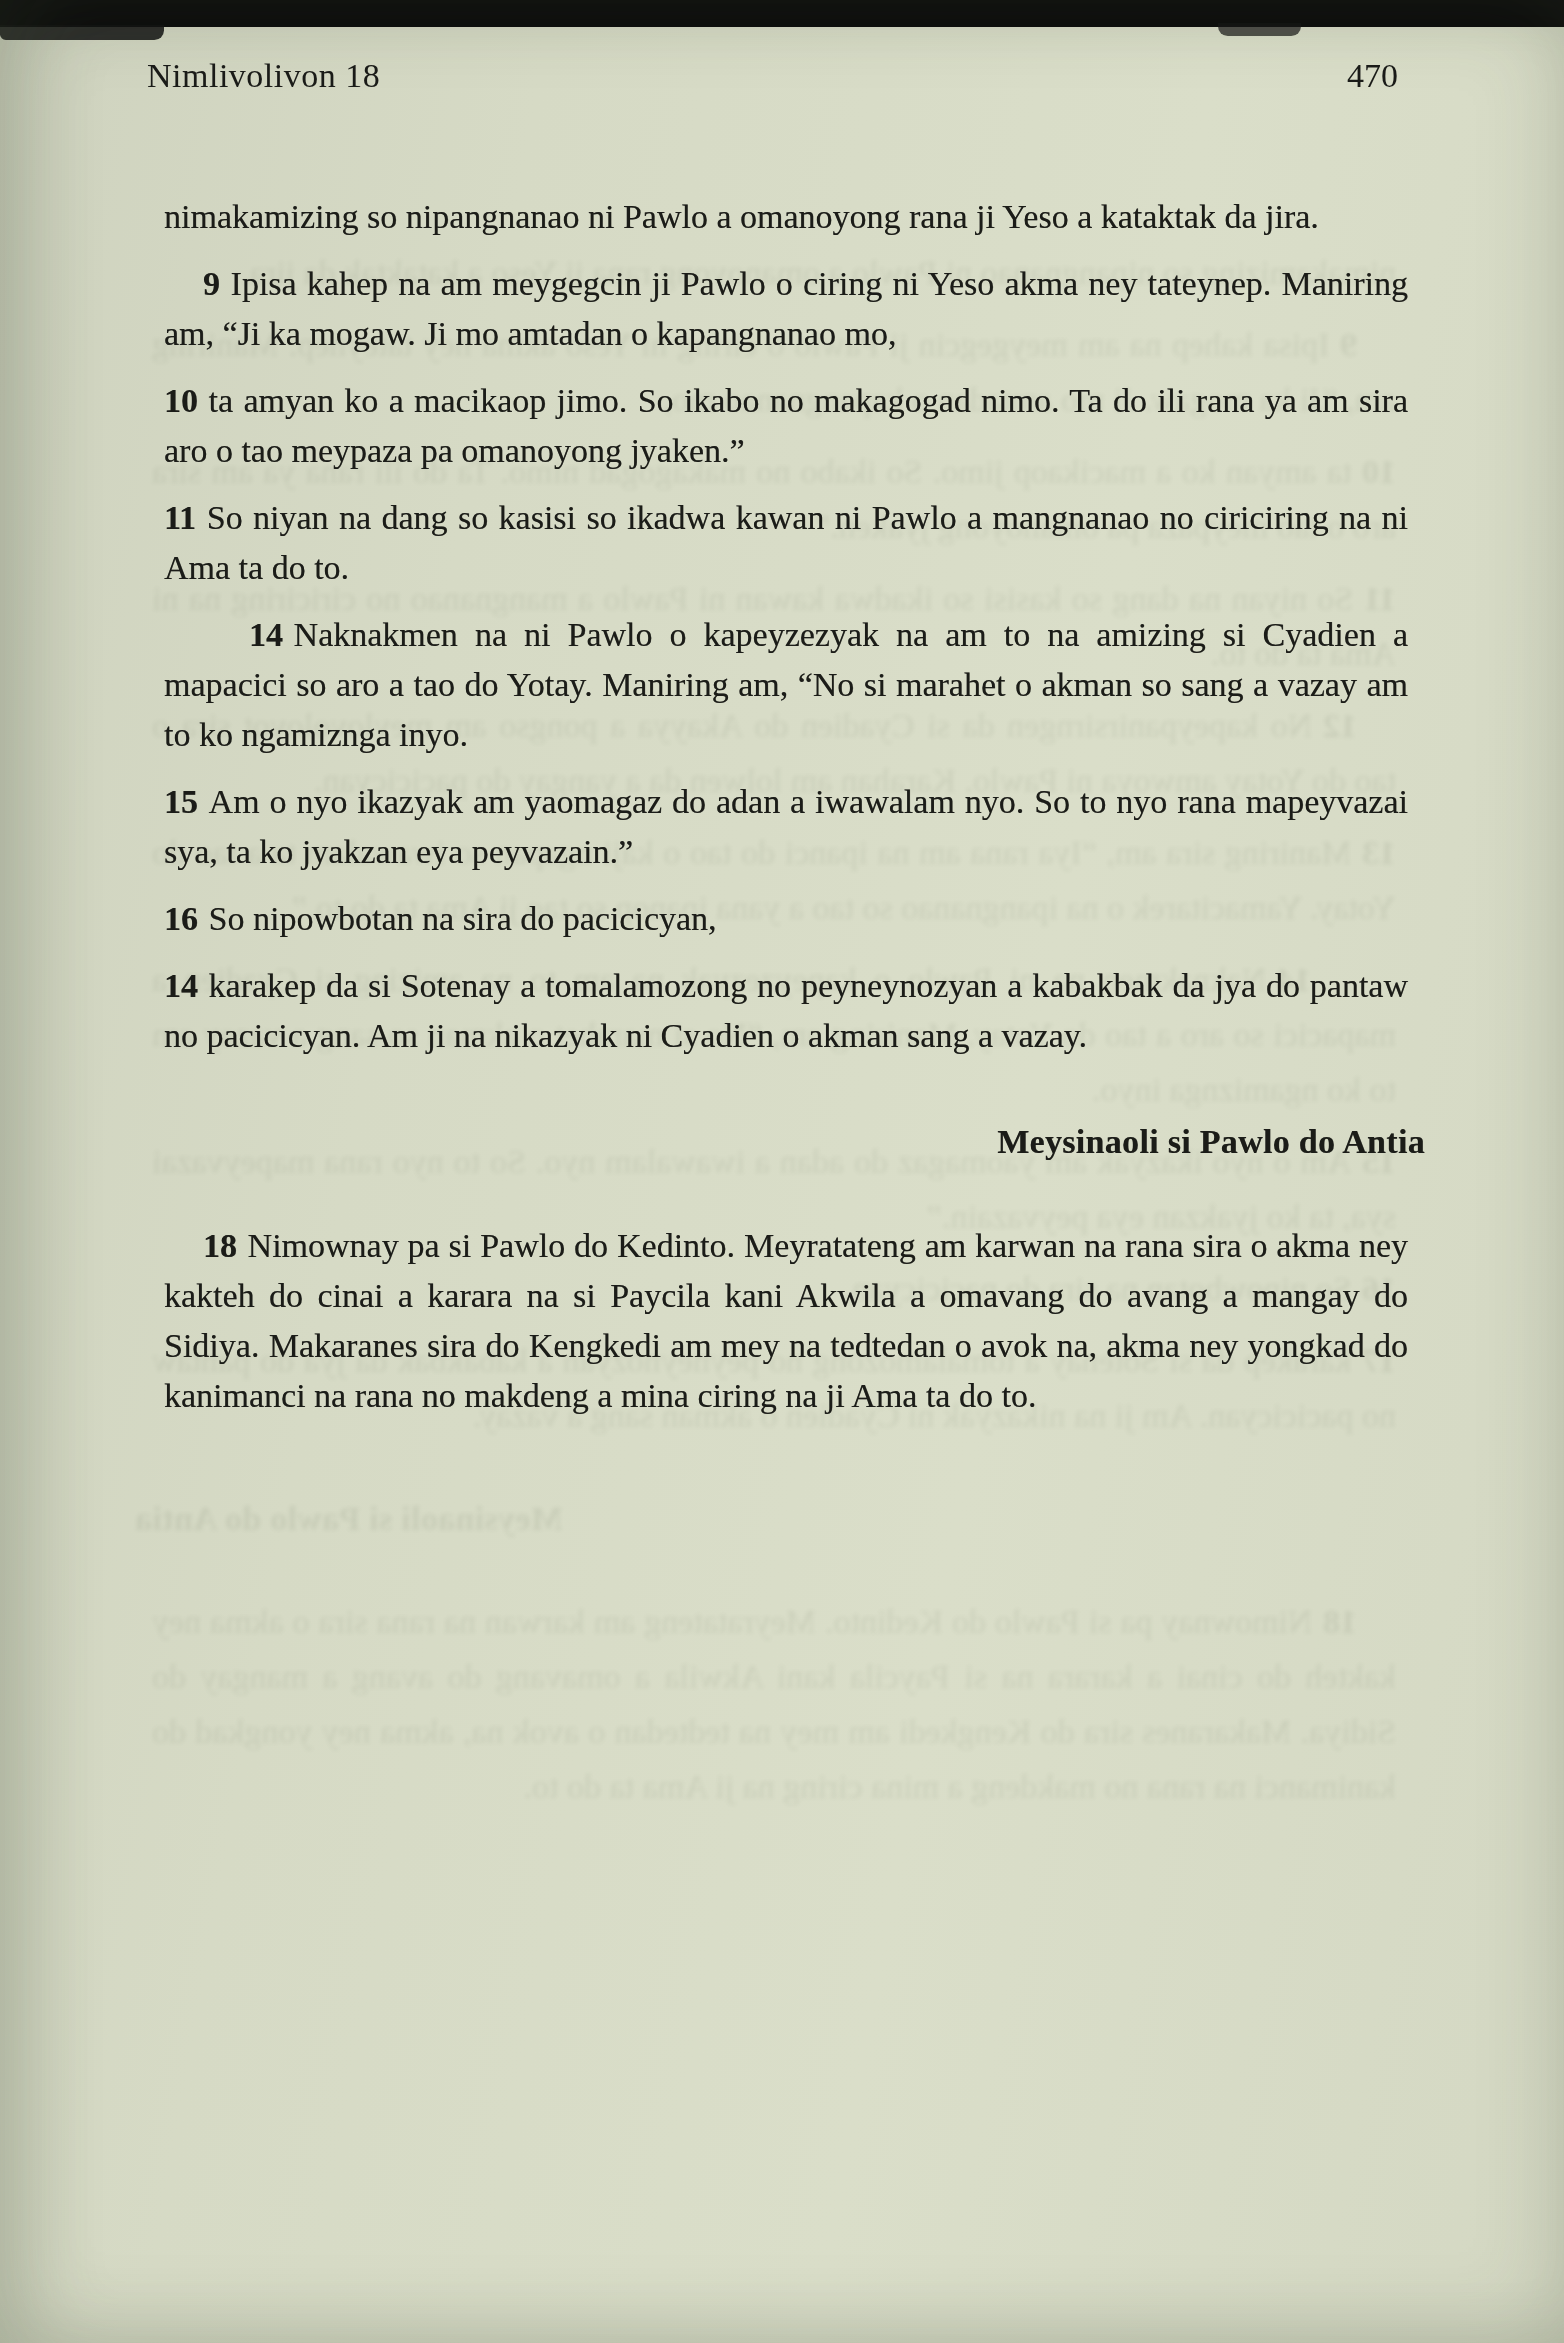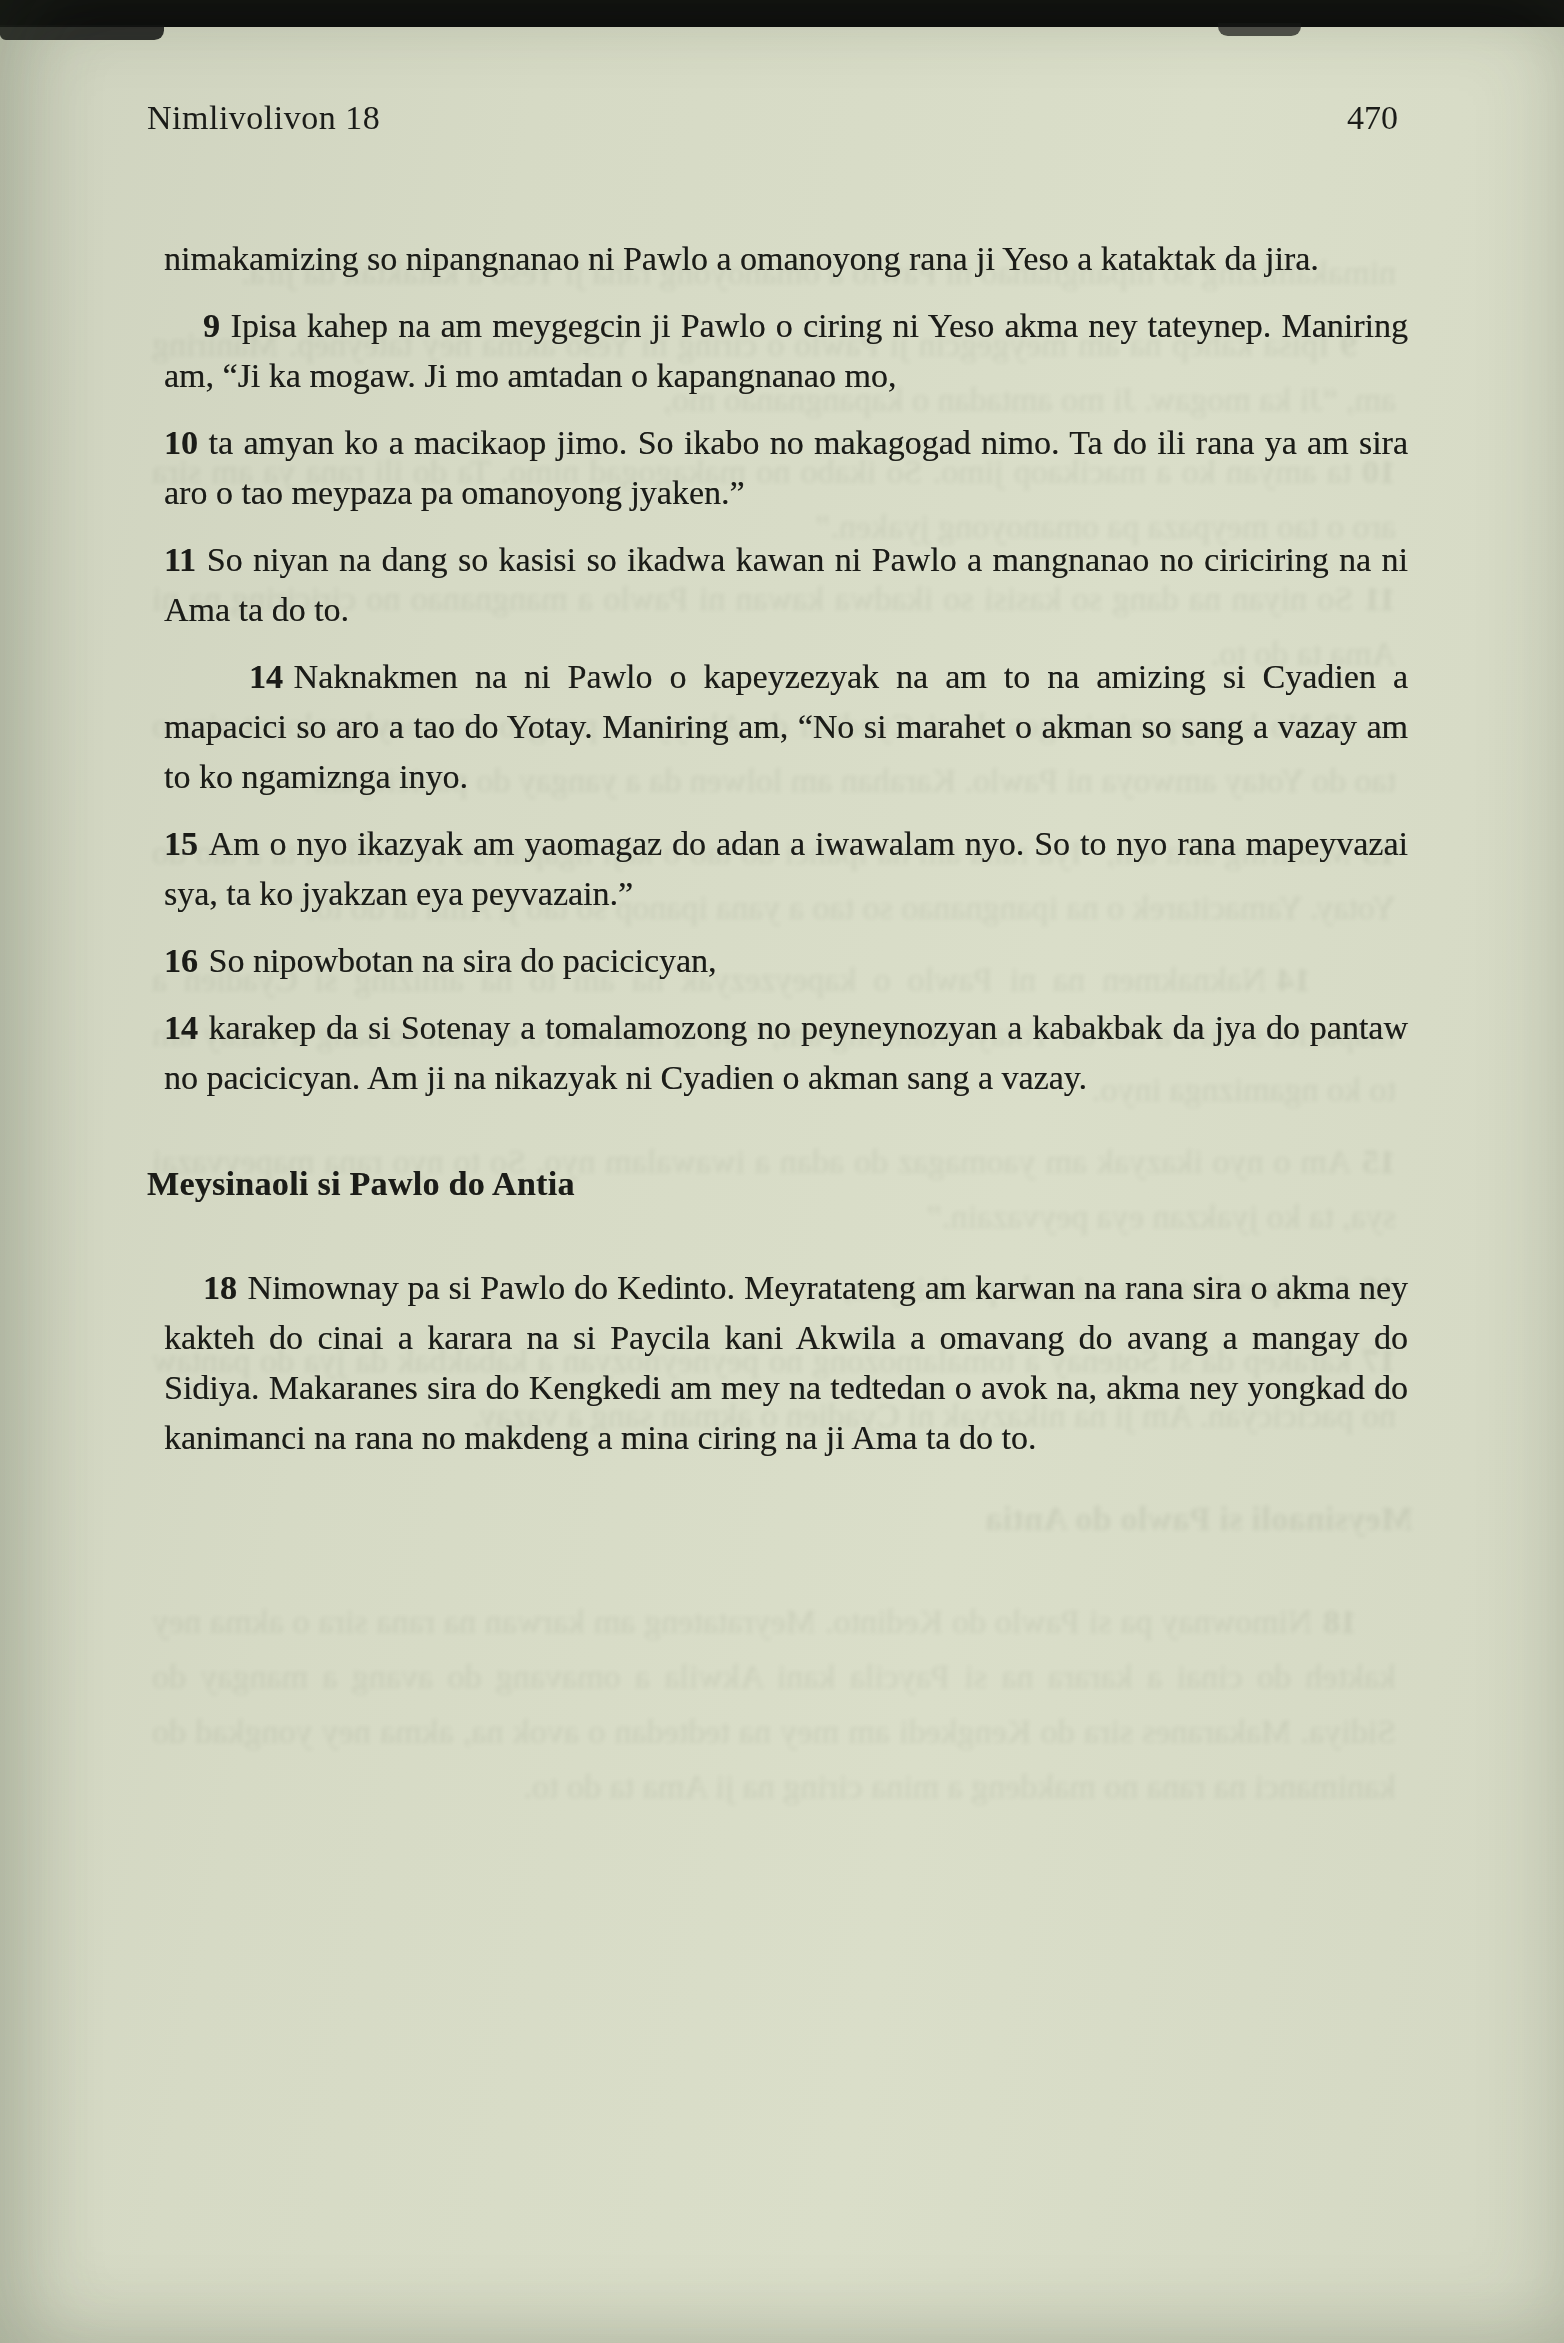--- a/index.html
+++ b/index.html
@@ -51,21 +51,21 @@
   .scan::after {
     content: '';
     position: absolute;
     inset: 0;
     box-shadow: inset 0 0 87px rgba(60, 70, 48, .22), inset 43px 0 68px rgba(60, 70, 48, .12);
     pointer-events: none;
     z-index: 6;
   }
   .page {
     position: relative;
-    padding: 99px 139px 0 147px;
+    padding: 57px 139px 0 147px;
     z-index: 2;
   }
   .running-head {
     position: relative;
     height: 46px;
     margin-bottom: 89px;
     font-size: 34px;
     color: #1b1c19;
   }
   .rh-title {
@@ -92,21 +92,21 @@
   p.para { margin: 17px; }
   .indent-1 { text-indent: 39px; }
   .indent-2 { text-indent: 85px; }
   .vnum {
     font-weight: bold;
     margin-right: 10.6px;
   }
   .section-heading {
     font-size: 34px;
     font-weight: bold;
-    text-align: left;
+    text-align: right;
     margin: 56px 0 54px 0;
     letter-spacing: 0.3px;
   }
   
   .ghost {
     position: absolute;
     top: 228px; left: 135px;
     width: 1278px;
     font-size: 34px;
     line-height: 55px;

